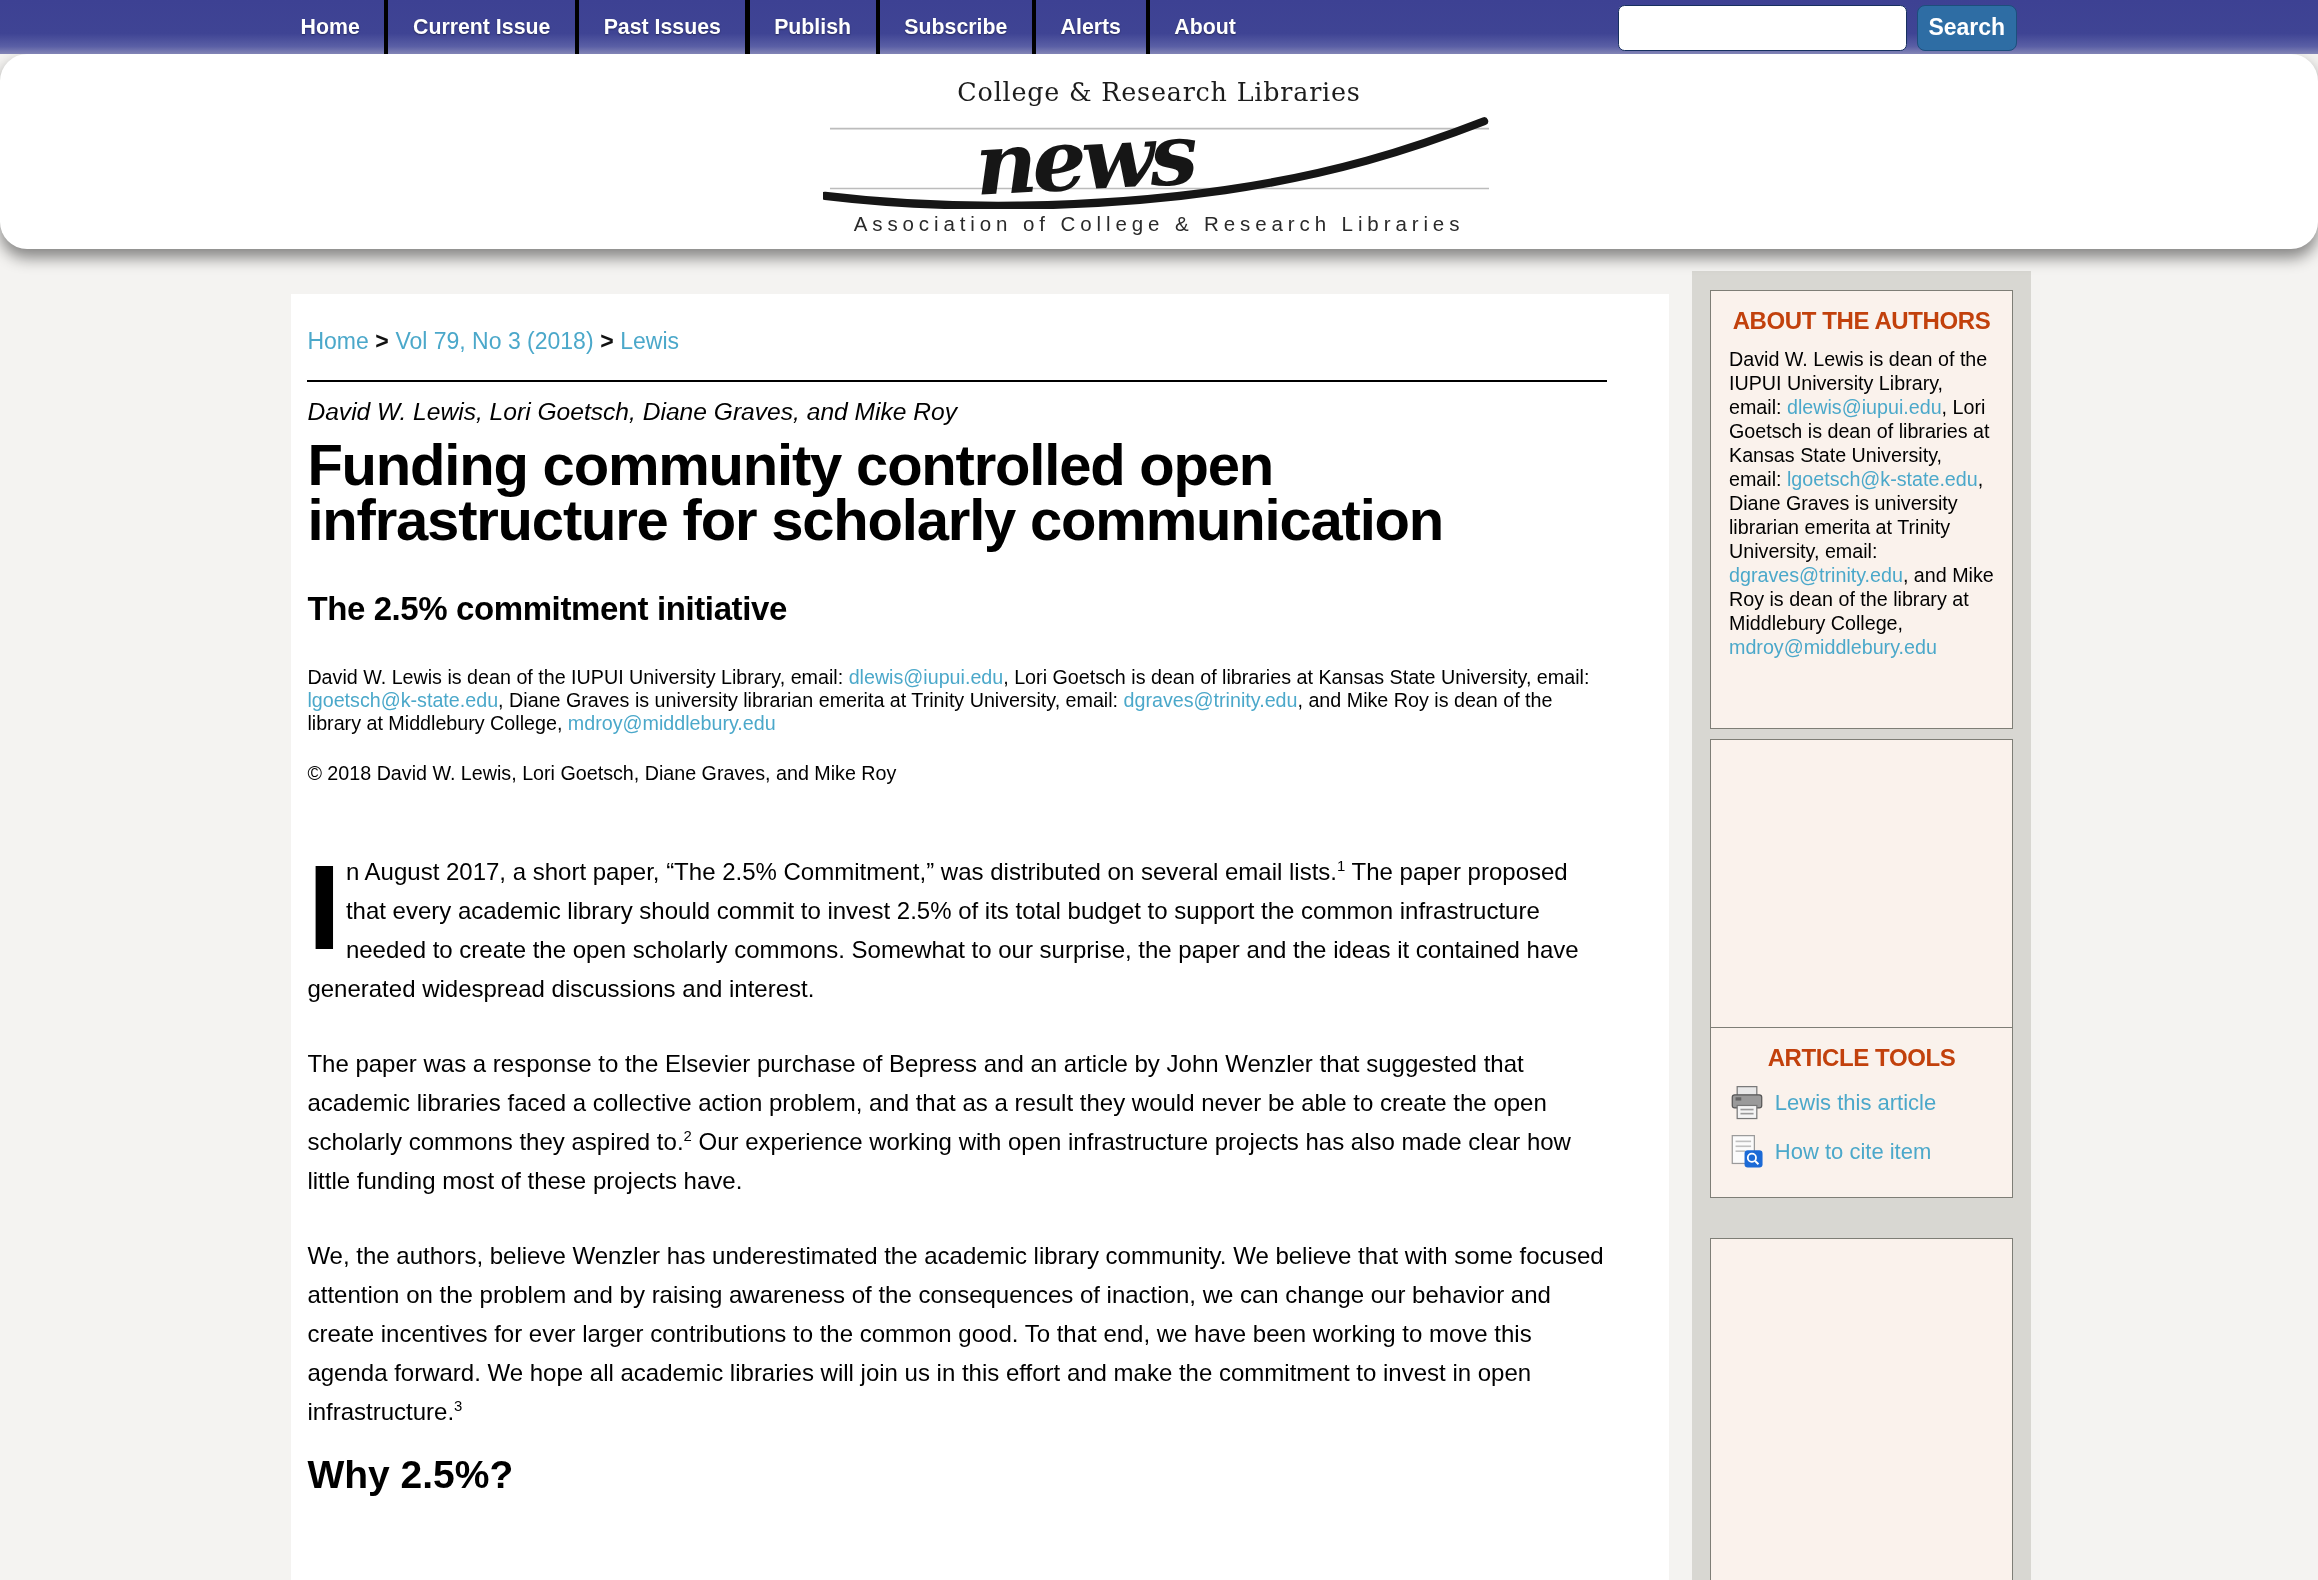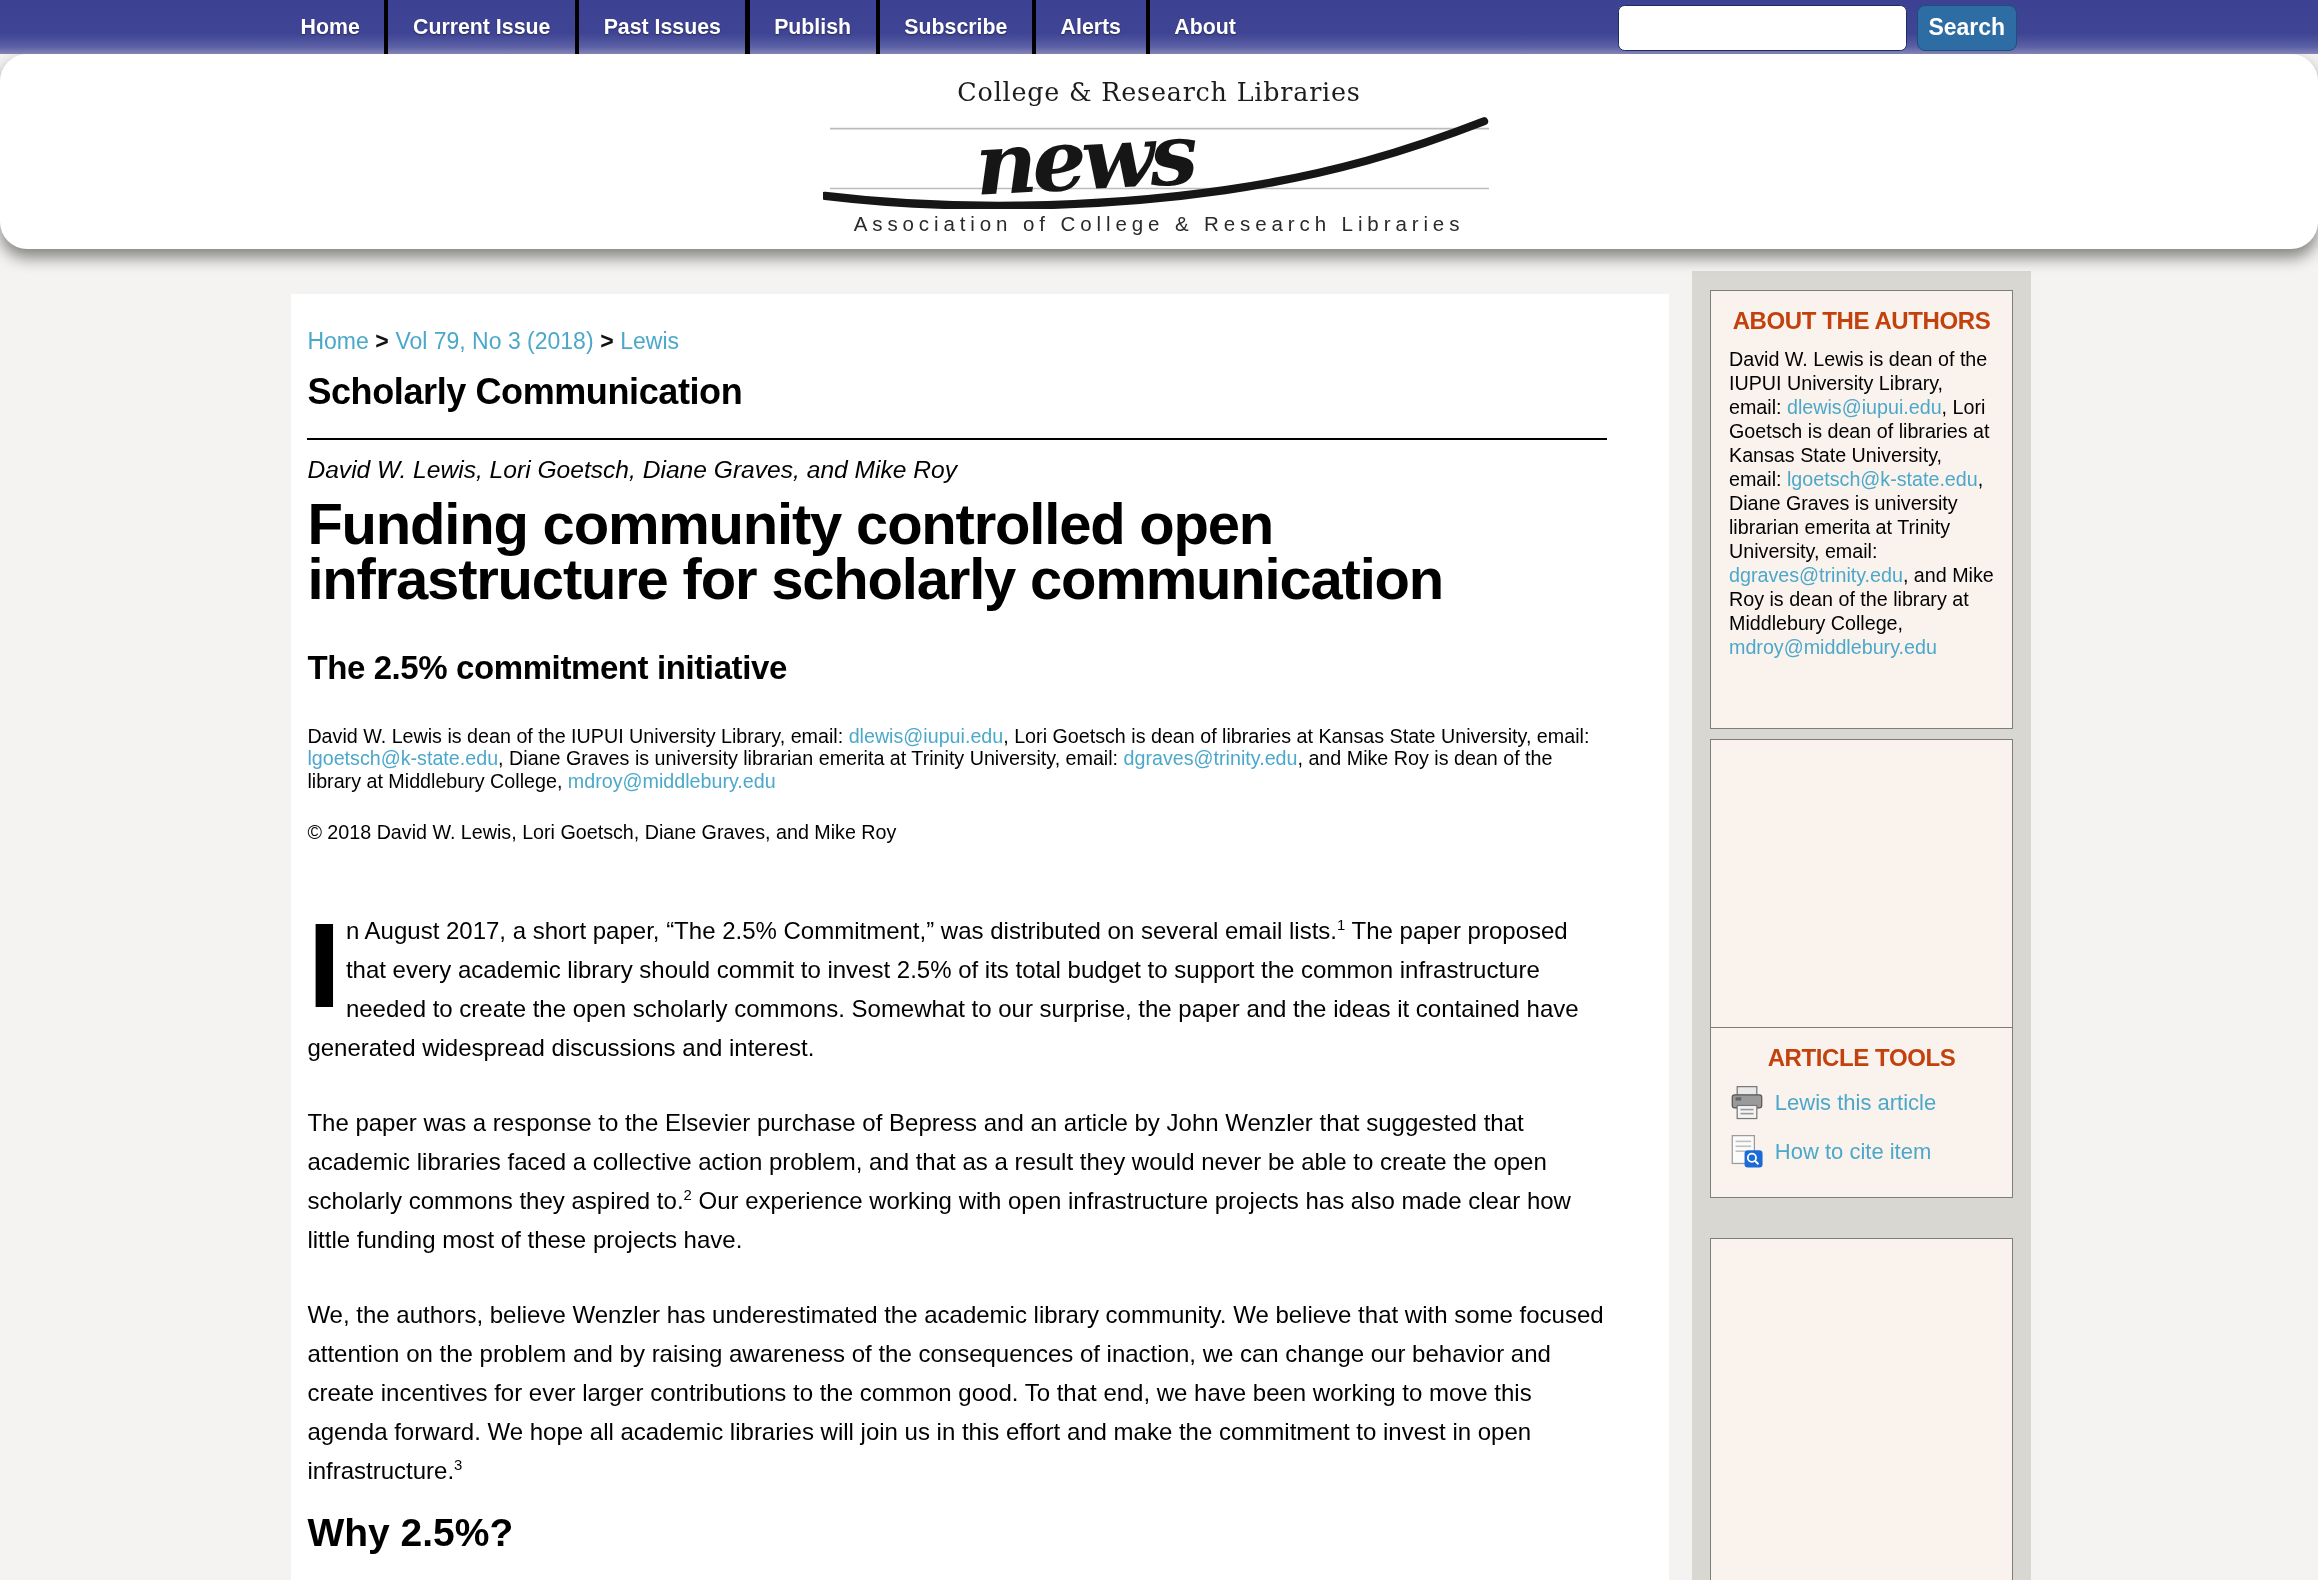--- a/index.html
+++ b/index.html
@@ -135,21 +135,20 @@
       <div class="logo-tagline">Association of College &amp; Research Libraries</div>
     </div>
   </div>
 
   <div class="main-panel">
 
     <div class="breadcrumb">
       <a>Home</a><span class="crumb-sep">&gt;</span><a>Vol 79, No 3 (2018)</a><span class="crumb-sep">&gt;</span><a>Lewis</a>
     </div>
 
-    <div class="section-heading">Scholarly Communication</div>
     <hr class="rule">
 
     <div class="byline">David W. Lewis, Lori Goetsch, Diane Graves, and Mike Roy</div>
 
     <h1 class="article-title">Funding community controlled open infrastructure for scholarly communication</h1>
 
     <h2 class="article-subtitle">The 2.5% commitment initiative</h2>
 
     <p class="bio"><span>David W. Lewis is dean of the IUPUI University Library, email: </span><a class="lnk">dlewis@iupui.edu</a><span>, Lori Goetsch is dean of libraries at Kansas State University, email: </span><a class="lnk">lgoetsch@k-state.edu</a><span>, Diane Graves is university librarian emerita at Trinity University, email: </span><a class="lnk">dgraves@trinity.edu</a><span>, and Mike Roy is dean of the library at Middlebury College, </span><a class="lnk">mdroy@middlebury.edu</a></p>
 

